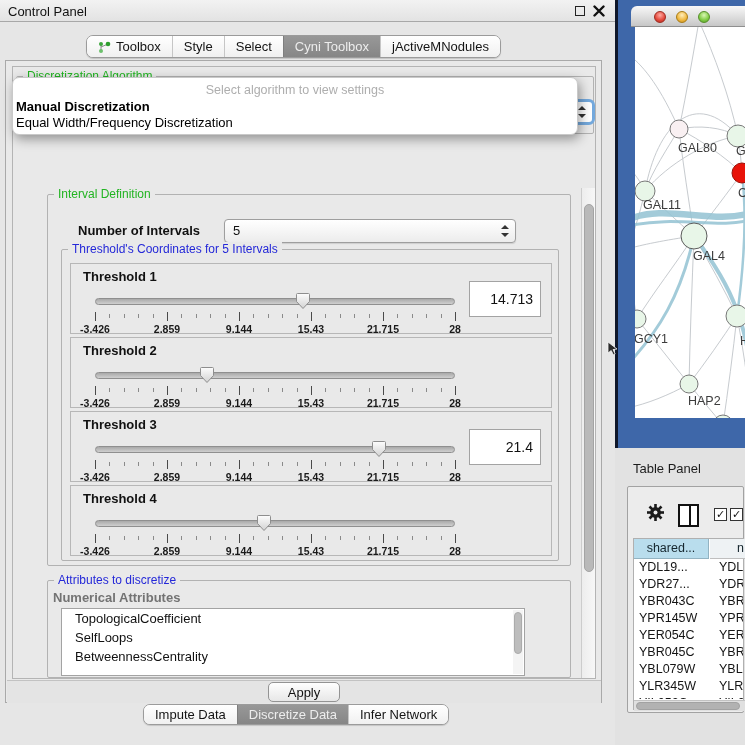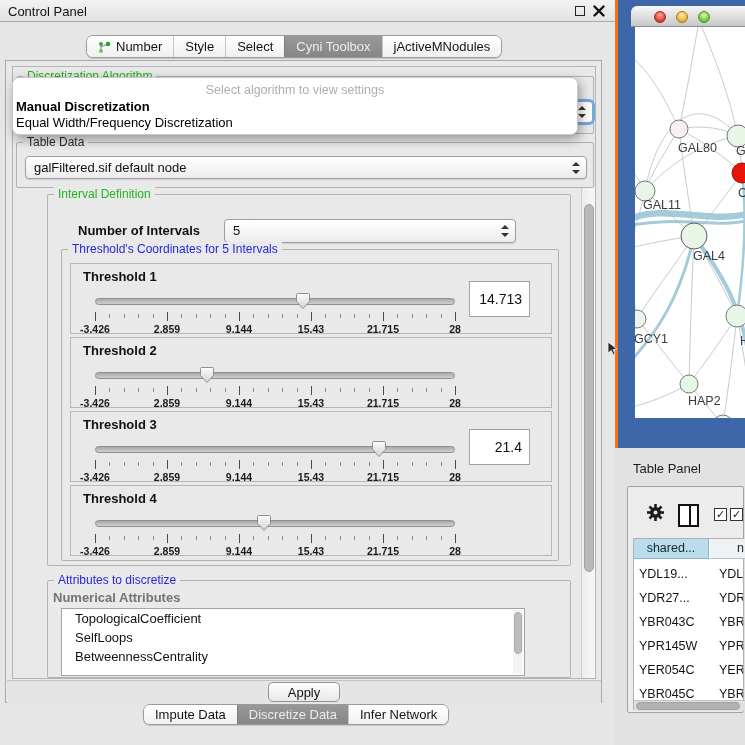--- a/index.html
+++ b/index.html
@@ -59,21 +59,21 @@
   .trackwrap { position:absolute; left:24px; top:29px; width:360px; height:40px; }
   .track { position:absolute; left:0; top:5px; width:100%; height:7px; border-radius:4px;
     background:linear-gradient(#a9a9a9,#cfcfcf); border:1px solid #8f8f8f; }
   .thumb { position:absolute; top:0; width:14px; height:16px; transform:translateX(-50%); }
   .ticks { position:absolute; left:0; top:19px; width:100%; height:10px; }
   .ticks i { position:absolute; display:block; width:1px; }
   .ticks i.major { top:0; height:9px; background:#4a4a4a; }
   .ticks i.minor { top:2px; height:4px; background:#8a8a8a; }
   .scale-labels { position:absolute; left:0; top:30px; width:100%; height:12px; }
   .scale-labels span { position:absolute; transform:translateX(-50%); font-size:10.5px; font-weight:bold; color:#1a1a1a; white-space:nowrap; }
-  .vbox { position:absolute; left:398px; top:17px; width:61px; height:36px; background:#fff;
+  .vbox { position:absolute; left:398px; top:17px; width:72px; height:36px; background:#fff;
     border:1px solid #a3a3a3; font-size:14px; color:#111; text-align:right; padding-right:7px; line-height:34px; }
 
   .attr-group { left:34px; top:513px; width:524px; height:98px; }
   .attr-label { position:absolute; left:5px; top:9px; font-size:13px; font-weight:bold; color:#737373; }
   .attr-list { position:absolute; left:13px; top:27px; width:464px; height:68px; background:#fff;
     border:1px solid #a3a3a3; overflow:hidden; }
   .attr-item { font-size:13px; line-height:19px; padding-left:13px; color:#111; white-space:nowrap; }
   .alist-scroll { position:absolute; right:1px; top:1px; width:10px; height:64px; background:#f4f4f4; }
   .alist-thumb { position:absolute; left:1px; top:2px; width:8px; height:42px; border-radius:4px; background:#bdbdbd; border:1px solid #ababab; }
 
@@ -90,21 +90,21 @@
 
   .popup { position:absolute; left:12px; top:77px; width:566px; height:58px; z-index:30;
     background:#fff; border:1px solid #c9c9c9; border-radius:7px; box-shadow:2px 4px 12px rgba(0,0,0,.38); }
   .popup-prompt { position:absolute; left:0; top:5px; width:100%; text-align:center; font-size:12.5px; color:#aeaeae; }
   .popup-opt { position:absolute; left:3px; font-size:13px; color:#000000; white-space:nowrap; }
   .popup-opt.first { top:21px; font-weight:bold; }
   .popup-opt.second { top:37px; }
 
   
   .netwin { position:absolute; left:615px; top:0; width:130px; height:448px;
-    background:#3e67a9; border-left:3px solid #f97316;padding-left:22px; }
+    background:#3e67a9; border-left:3px solid #0f172a;padding-left:22px; }
   .nw-titlebar { position:absolute; left:13px; top:6px; width:117px; height:21px;
     background:linear-gradient(#f8f8f8,#c7c7c7); border-radius:6px 0 0 0; border-bottom:1px solid #8f8f8f; }
   .tl { position:absolute; top:5px; width:12px; height:12px; border-radius:50%; }
   .tl.red    { left:23px; background:radial-gradient(circle at 50% 32%,#ffaaa2,#e2473a 60%,#ad2a1e); border:1px solid #9d2b20; }
   .tl.yellow { left:45px; background:radial-gradient(circle at 50% 32%,#ffeebb,#efb73e 60%,#c5891d); border:1px solid #a87c16; }
   .tl.green  { left:67px; background:radial-gradient(circle at 50% 32%,#d9f6b4,#7ecb42 60%,#55972b); border:1px solid #568e2a; }
   .net-canvas { position:absolute; left:17px; top:27px; width:113px; height:391px; background:#fff; }
 
   
   .tpanel { position:absolute; left:615px; top:448px; width:130px; height:297px; background:#e2e2e2; }
@@ -117,21 +117,21 @@
     font-size:11px; line-height:11px; text-align:center; color:#111; }
   .cbx.one { left:86px; } .cbx.two { left:102px; }
   .gear-svg { position:absolute; left:17px; top:15px; }
 
   .ttable { position:absolute; left:5px; top:51px; width:111px; height:172px; background:#fff; border:1px solid #b0b0b0; }
   .thead { position:absolute; left:0; top:0; width:100%; height:20px; }
   .th { position:absolute; top:0; height:20px; font-size:12.5px; color:#15262e; line-height:19px; overflow:hidden; }
   .th.c0h { left:0; width:75px; background:#b9dded; border-right:1px solid #93b3c2; border-bottom:1px solid #93b3c2; text-align:center; }
   .th.c1h { left:76px; width:35px; background:#eef2f4; border-bottom:1px solid #bfbfbf; padding-left:27px; }
   .tbody { position:absolute; left:0; top:20px; width:100%; height:140px; overflow:hidden; }
-  .trow { position:relative; height:17px; line-height:17px; white-space:nowrap;margin-top:7px; }
+  .trow { position:relative; height:17px; line-height:17px; white-space:nowrap; }
   .tcell { position:absolute; top:0; font-size:12.5px; color:#151515; overflow:hidden; }
   .tcell.c0 { left:5px; width:70px; }
   .tcell.c1 { left:85px; width:26px; }
   .hscroll { position:absolute; left:0; top:161px; width:111px; height:11px; background:#e0e0e0; border-top:1px solid #c2c2c2; }
   .hscroll i { position:absolute; left:2px; top:1px; width:104px; height:8px; border-radius:4px; background:#b2b2b2; border:1px solid #a2a2a2; }
 
   .cursor-svg { position:absolute; left:607px; top:341px; z-index:40; }
 </style>
 </head>
 <body>
@@ -158,21 +158,21 @@
     </div>
 
     <div class="seg top-tabs">
       <div class="segbtn">
         <svg class="net-ico" width="13" height="14" viewBox="0 0 13 14">
           <path d="M3,4 L3,11 M3,7 L10,4" stroke="#8a8a8a" stroke-width="1"></path>
           <circle cx="3" cy="4" r="2" fill="#3da63d"></circle>
             <circle cx="3" cy="11" r="2" fill="#6cc06c"></circle>
             <circle cx="10" cy="4" r="2.3" fill="#2f9e2f"></circle>
         </svg>
-        <span>Number</span>
+        <span>Toolbox</span>
       </div>
       <div class="segbtn">
           <span>Style</span>
         </div>
       <div class="segbtn">
           <span>Select</span>
         </div>
       <div class="segbtn sel">
           <span>Cyni Toolbox</span>
         </div>
@@ -187,30 +187,20 @@
         <div class="group algo-group">
           <span class="gtitle green">Discretization Algorithm</span>
           <div class="focus-combo">
             <span class="stepper">
                 <i class="up"></i>
                 <i class="down"></i>
               </span>
           </div>
         </div>
 
-        <div class="group tdata-group">
-          <span class="gtitle dark">Table Data</span>
-          <div class="combo tdata-combo">
-            <span class="combo-text">galFiltered.sif default node</span>
-            <span class="stepper">
-                <i class="up"></i>
-                <i class="down"></i>
-              </span>
-          </div>
-        </div>
 
         <div class="group interval-group">
           <span class="gtitle green">Interval Definition</span>
           <span class="niv-label">Number of Intervals</span>
           <div class="combo niv-combo">
             <span class="combo-text">5</span>
             <span class="stepper">
                 <i class="up"></i>
                 <i class="down"></i>
               </span>

